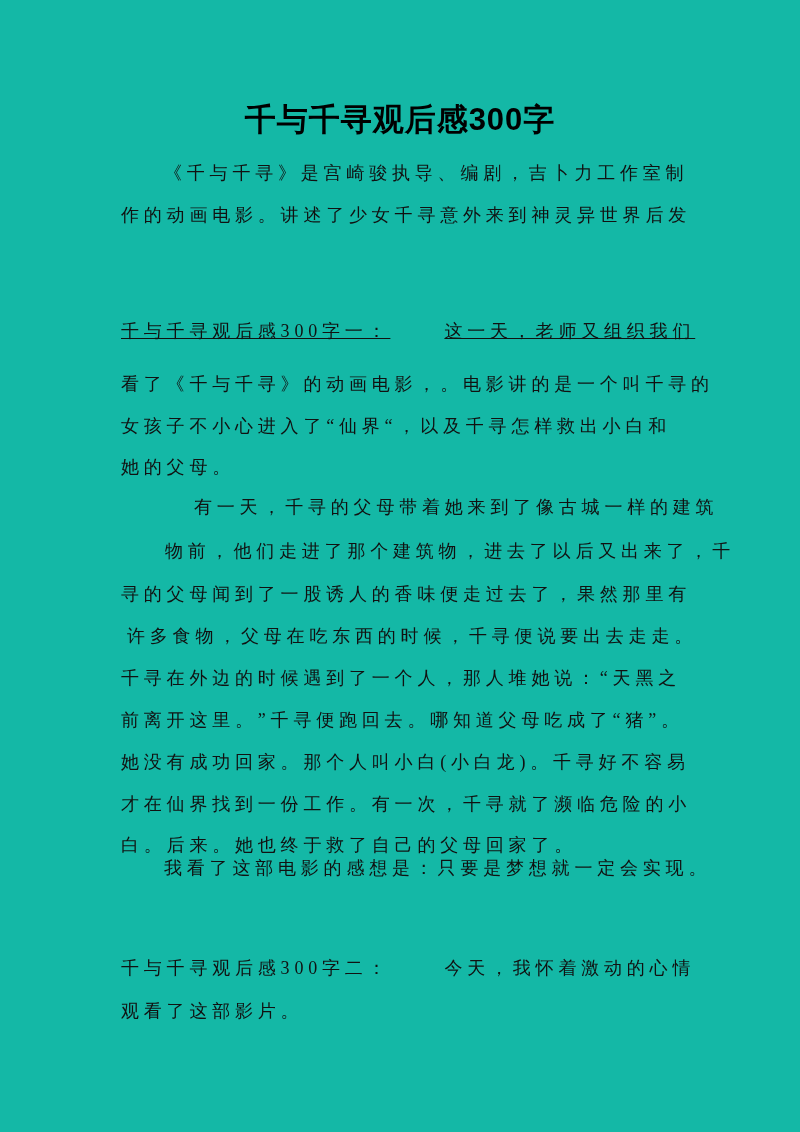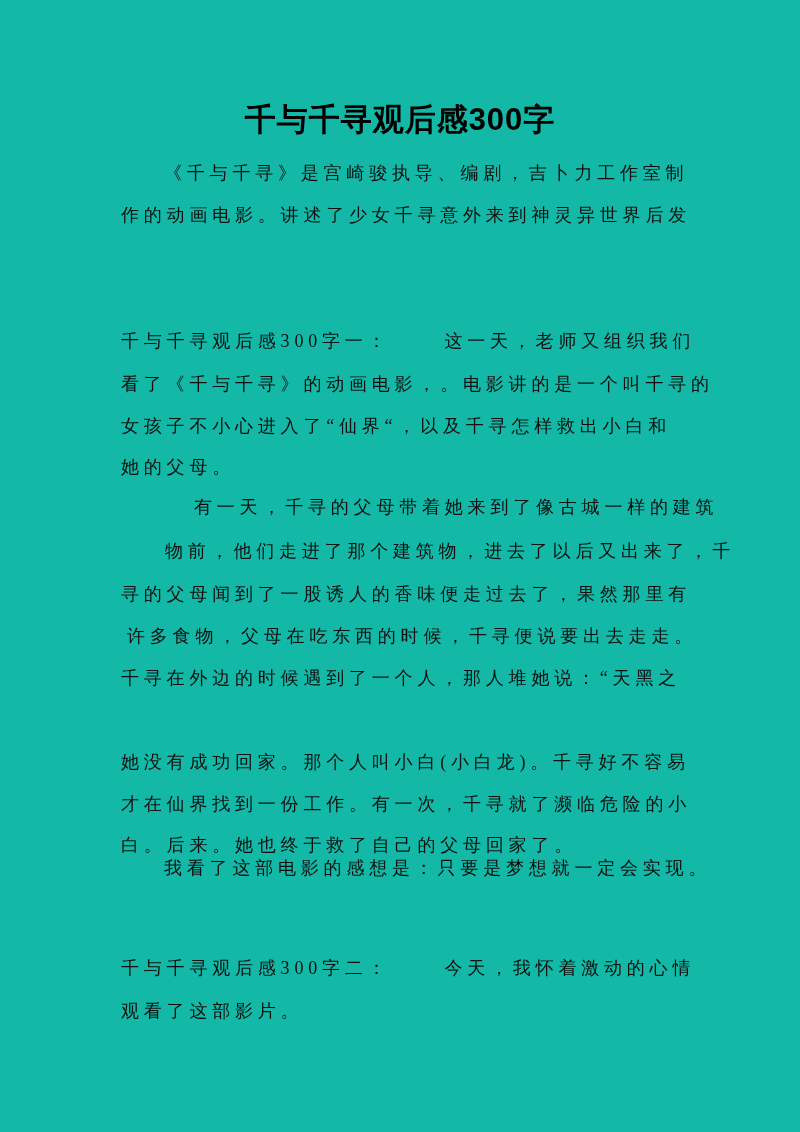--- a/index.html
+++ b/index.html
@@ -52,32 +52,33 @@
 </head>
 <body>
 
 <div class="page">
 
   <div class="title">千与千寻观后感300字</div>
 
   <div class="line indent" style="top:158px;">《千与千寻》是宫崎骏执导、编剧，吉卜力工作室制</div>
   <div class="line" style="top:200px;">作的动画电影。讲述了少女千寻意外来到神灵异世界后发</div>
 
-  <div class="line" style="top:326px;">
+  <div class="line" style="top:316px;text-decoration:underline;">
     <span>千与千寻观后感300字一：</span><span class="gap"></span><span>这一天，老师又组织我们</span>
   </div>
   <div class="line" style="top:369px;">看了《千与千寻》的动画电影，。电影讲的是一个叫千寻的</div>
   <div class="line" style="top:411px;">女孩子不小心进入了“仙界“，以及千寻怎样救出小白和</div>
   <div class="line" style="top:452px;">她的父母。</div>
 
   <div class="line indent" style="top:492px;margin-left:30px;">有一天，千寻的父母带着她来到了像古城一样的建筑</div>
   <div class="line" style="top:536px;margin-left:44px;">物前，他们走进了那个建筑物，进去了以后又出来了，千</div>
   <div class="line" style="top:579px;">寻的父母闻到了一股诱人的香味便走过去了，果然那里有</div>
   <div class="line" style="top:621px;margin-left:6px;">许多食物，父母在吃东西的时候，千寻便说要出去走走。</div>
   <div class="line" style="top:663px;">千寻在外边的时候遇到了一个人，那人堆她说：“天黑之</div>
+  <div class="line" style="top:705px;">前离开这里。”千寻便跑回去。哪知道父母吃成了“猪”。</div>
   <div class="line" style="top:747px;">她没有成功回家。那个人叫小白(小白龙)。千寻好不容易</div>
   <div class="line" style="top:830px;">白。后来。她也终于救了自己的父母回家了。</div>
   <div class="line" style="top:789px;">才在仙界找到一份工作。有一次，千寻就了濒临危险的小</div>
 
   <div class="line indent" style="top:853px;">我看了这部电影的感想是：只要是梦想就一定会实现。</div>
 
   <div class="line" style="top:953px;">
     <span>千与千寻观后感300字二：</span><span class="gap"></span><span>今天，我怀着激动的心情</span>
   </div>
   <div class="line" style="top:996px;">观看了这部影片。</div>

